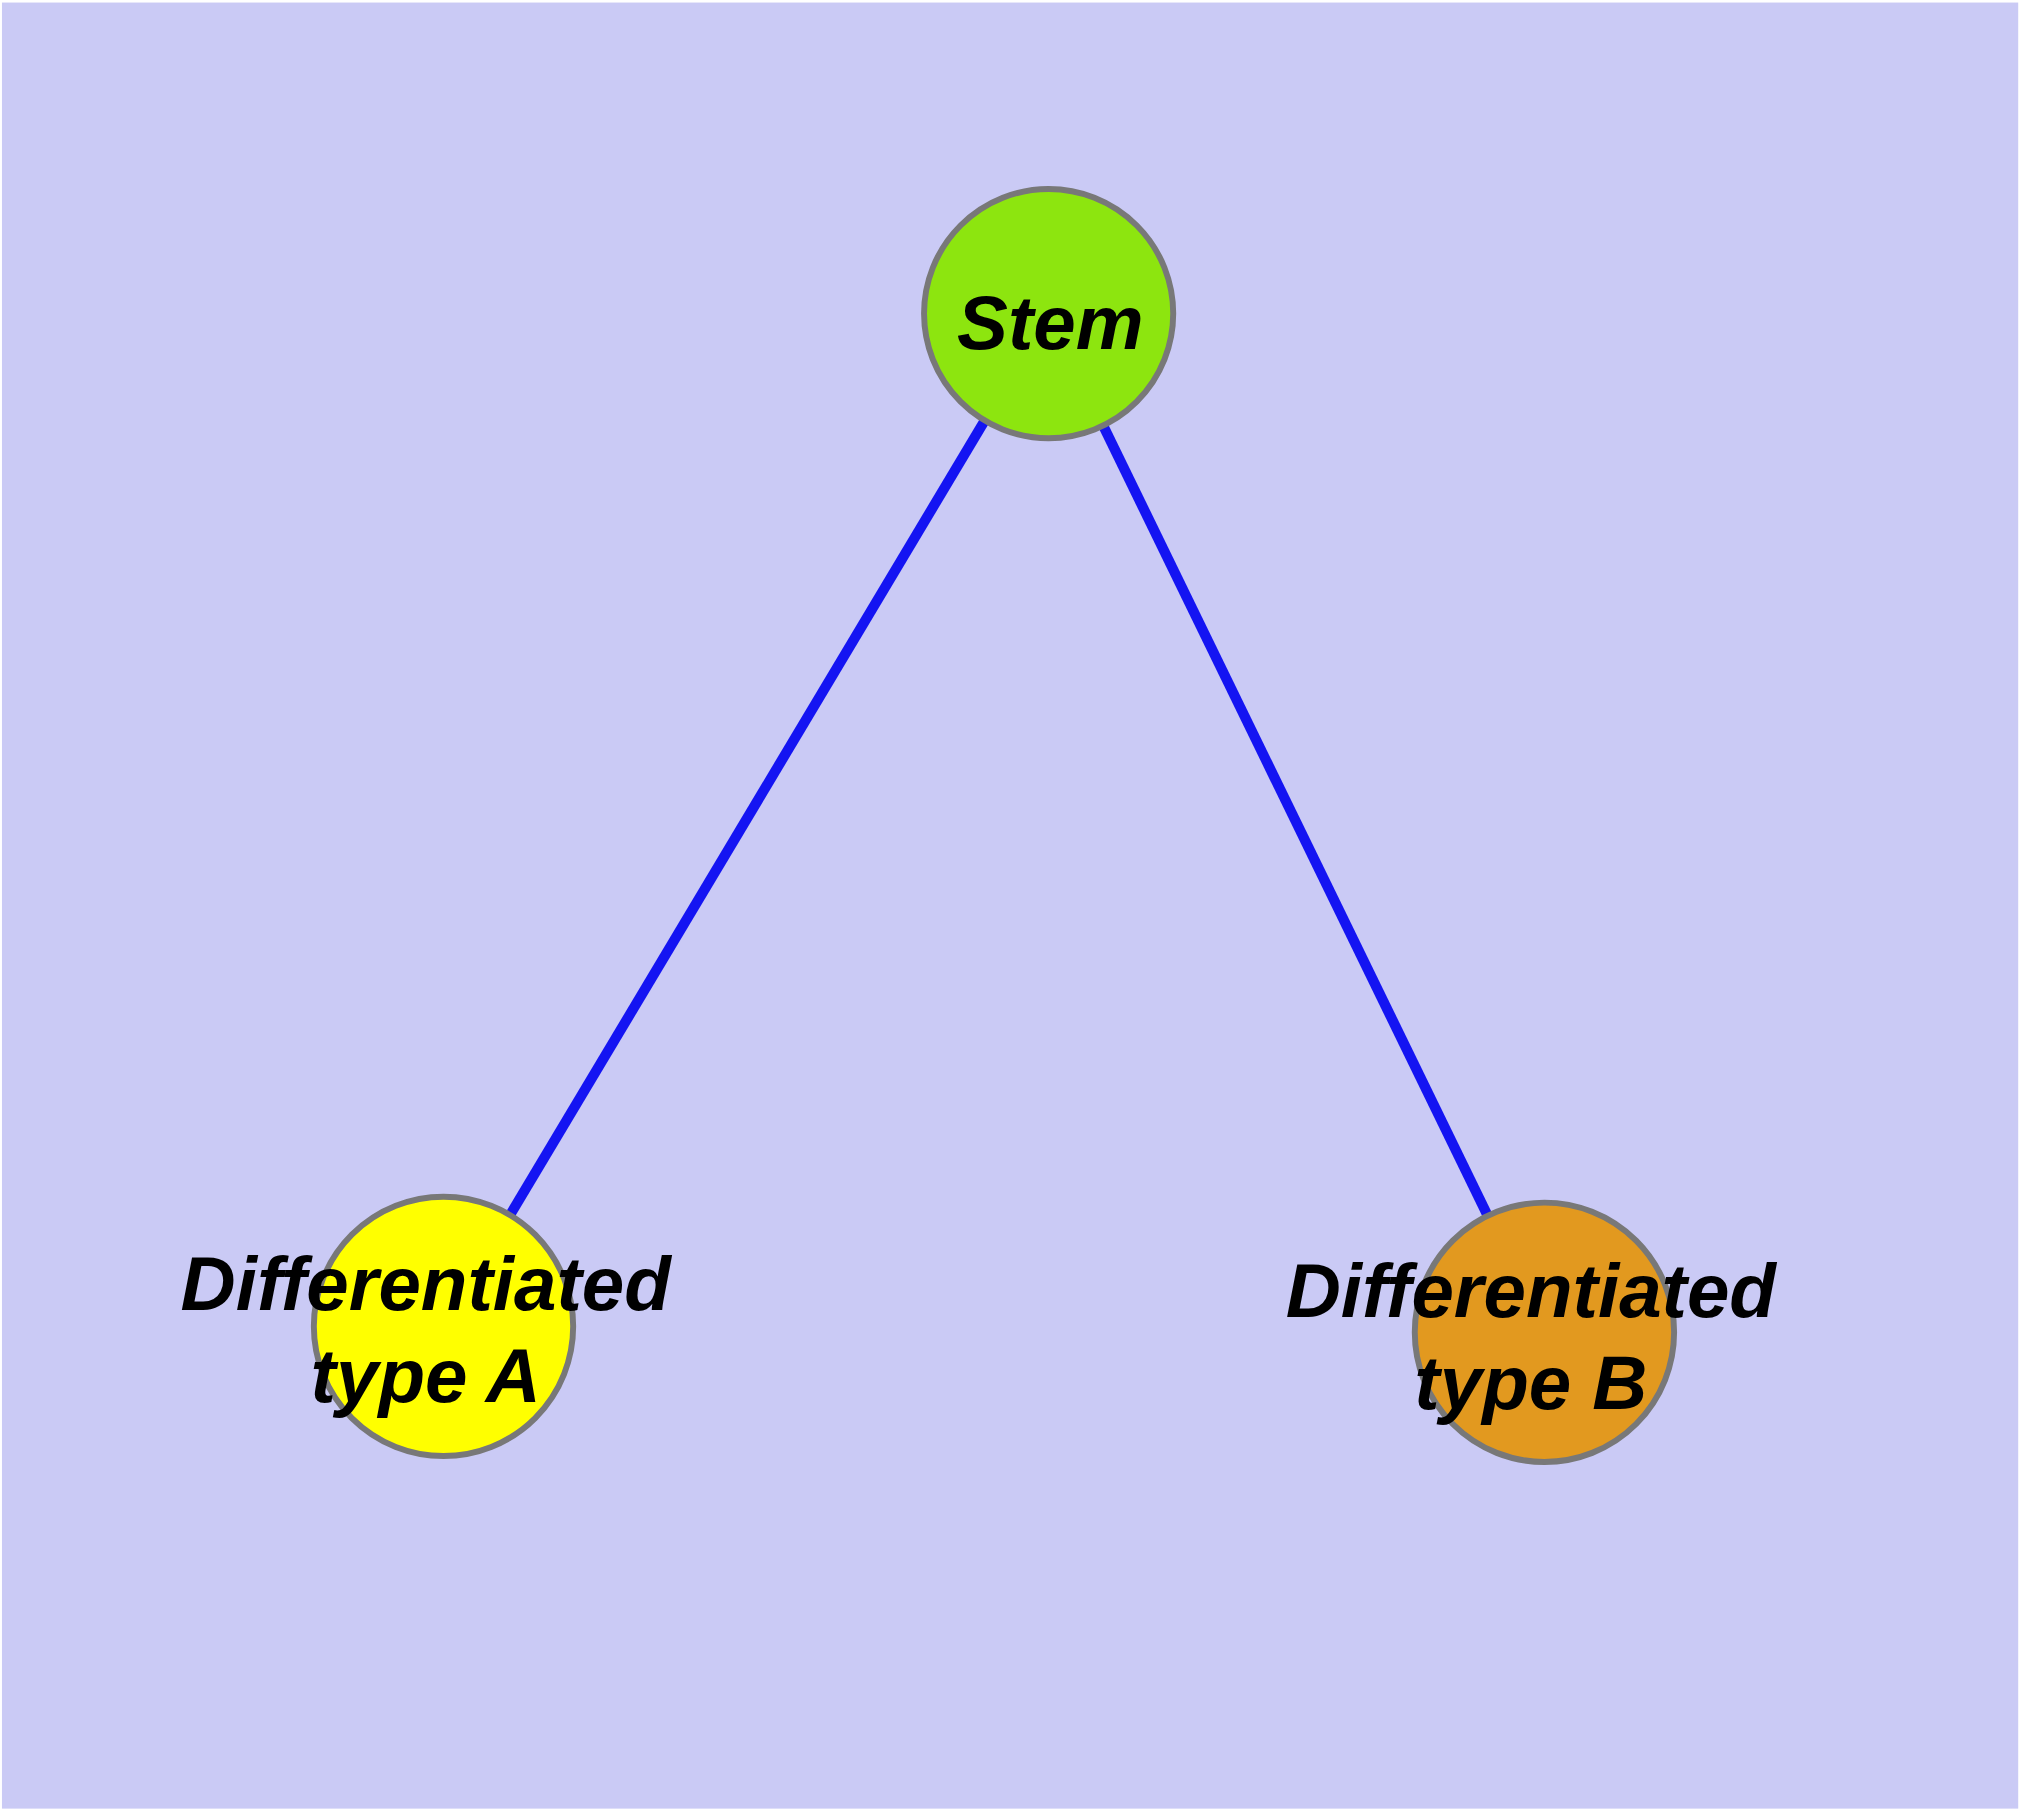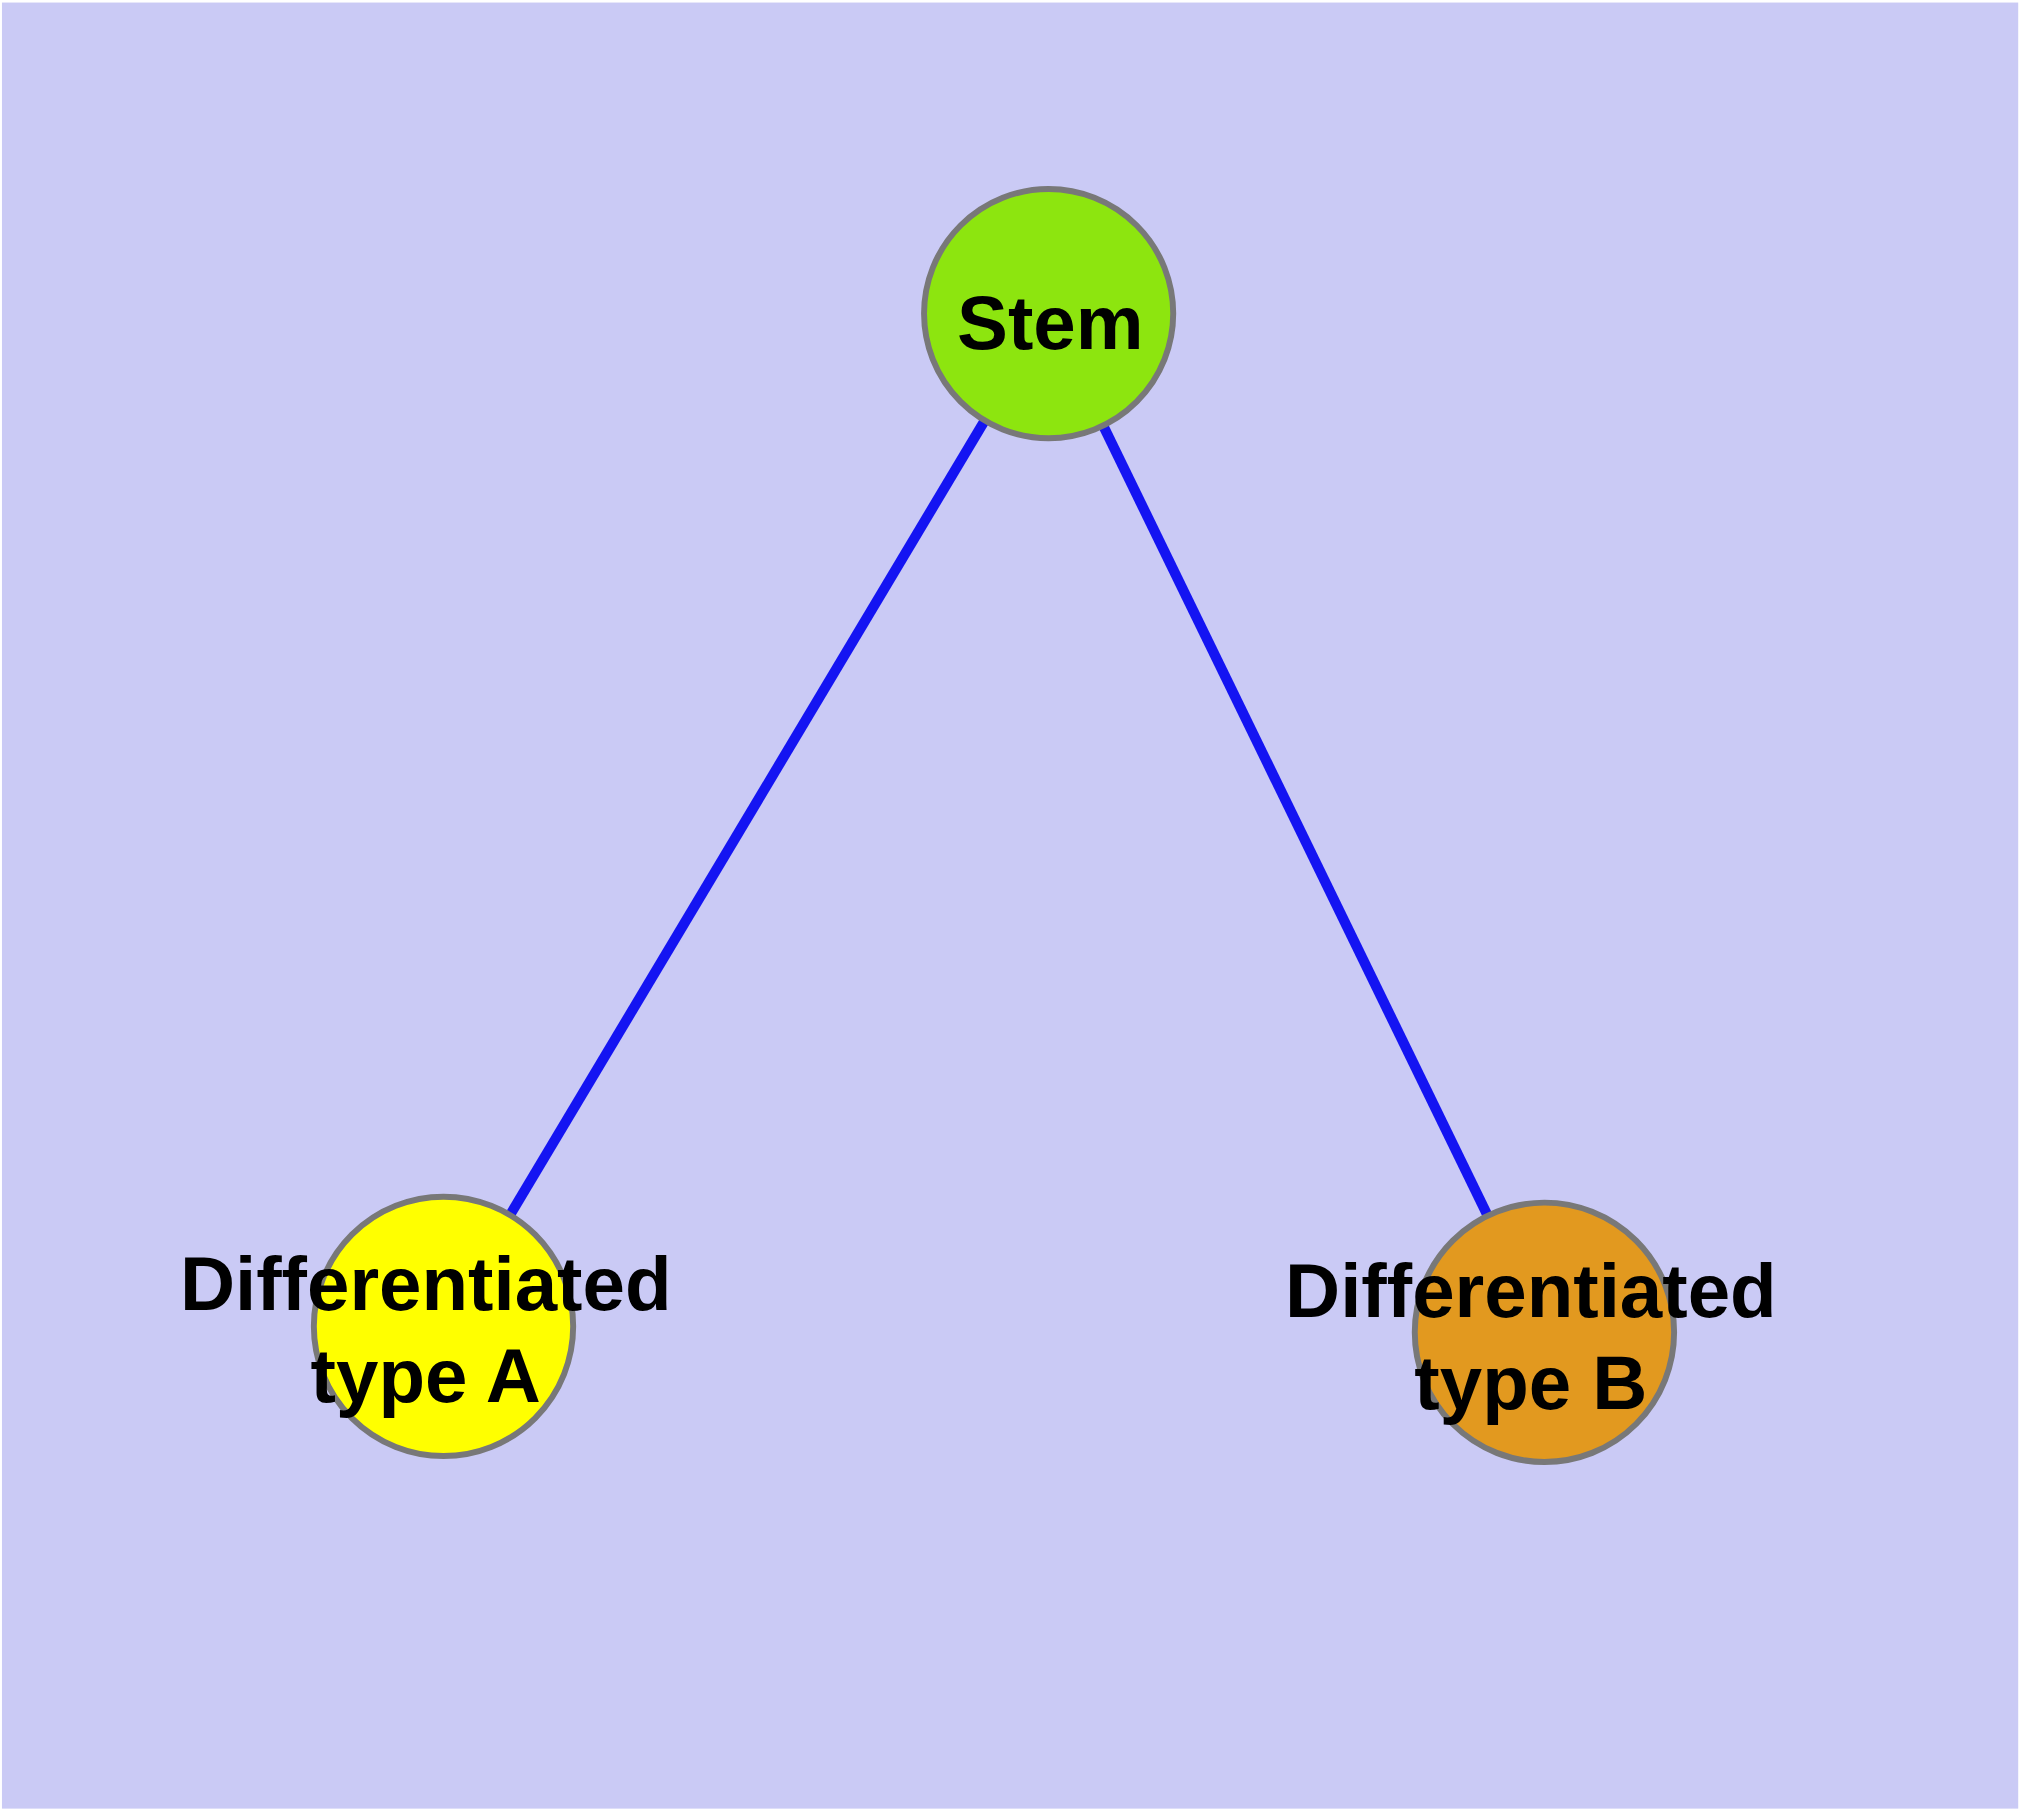--- a/index.html
+++ b/index.html
@@ -8,20 +8,21 @@
     background: #ffffff;
     width: 2021px;
     height: 1812px;
     overflow: hidden;
     font-family: "Liberation Sans", sans-serif;
   }
   .stage {
     position: relative;
     width: 2021px;
     height: 1812px;
+    font-style: italic;
   }
   svg.graph {
     position: absolute;
     top: 0;
     left: 0;
     display: block;
   }
   .node-circle {
     stroke-width: 7px;
   }

